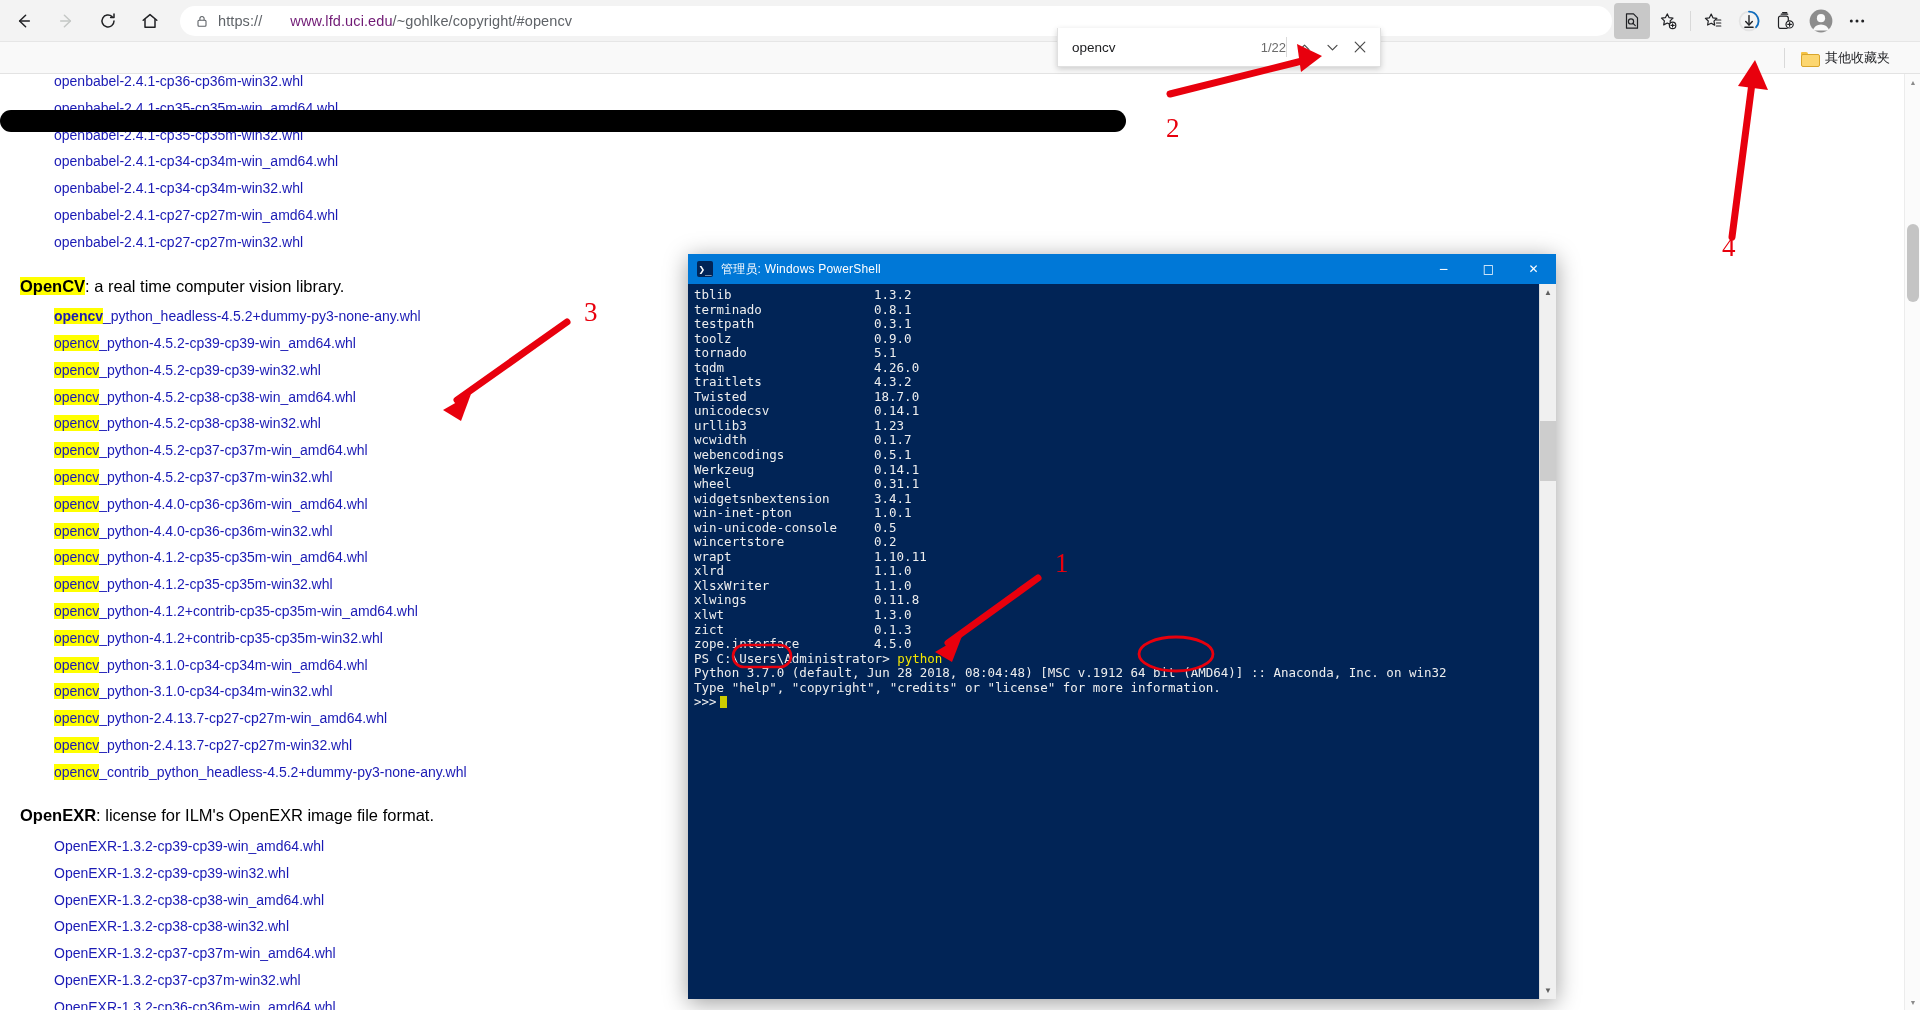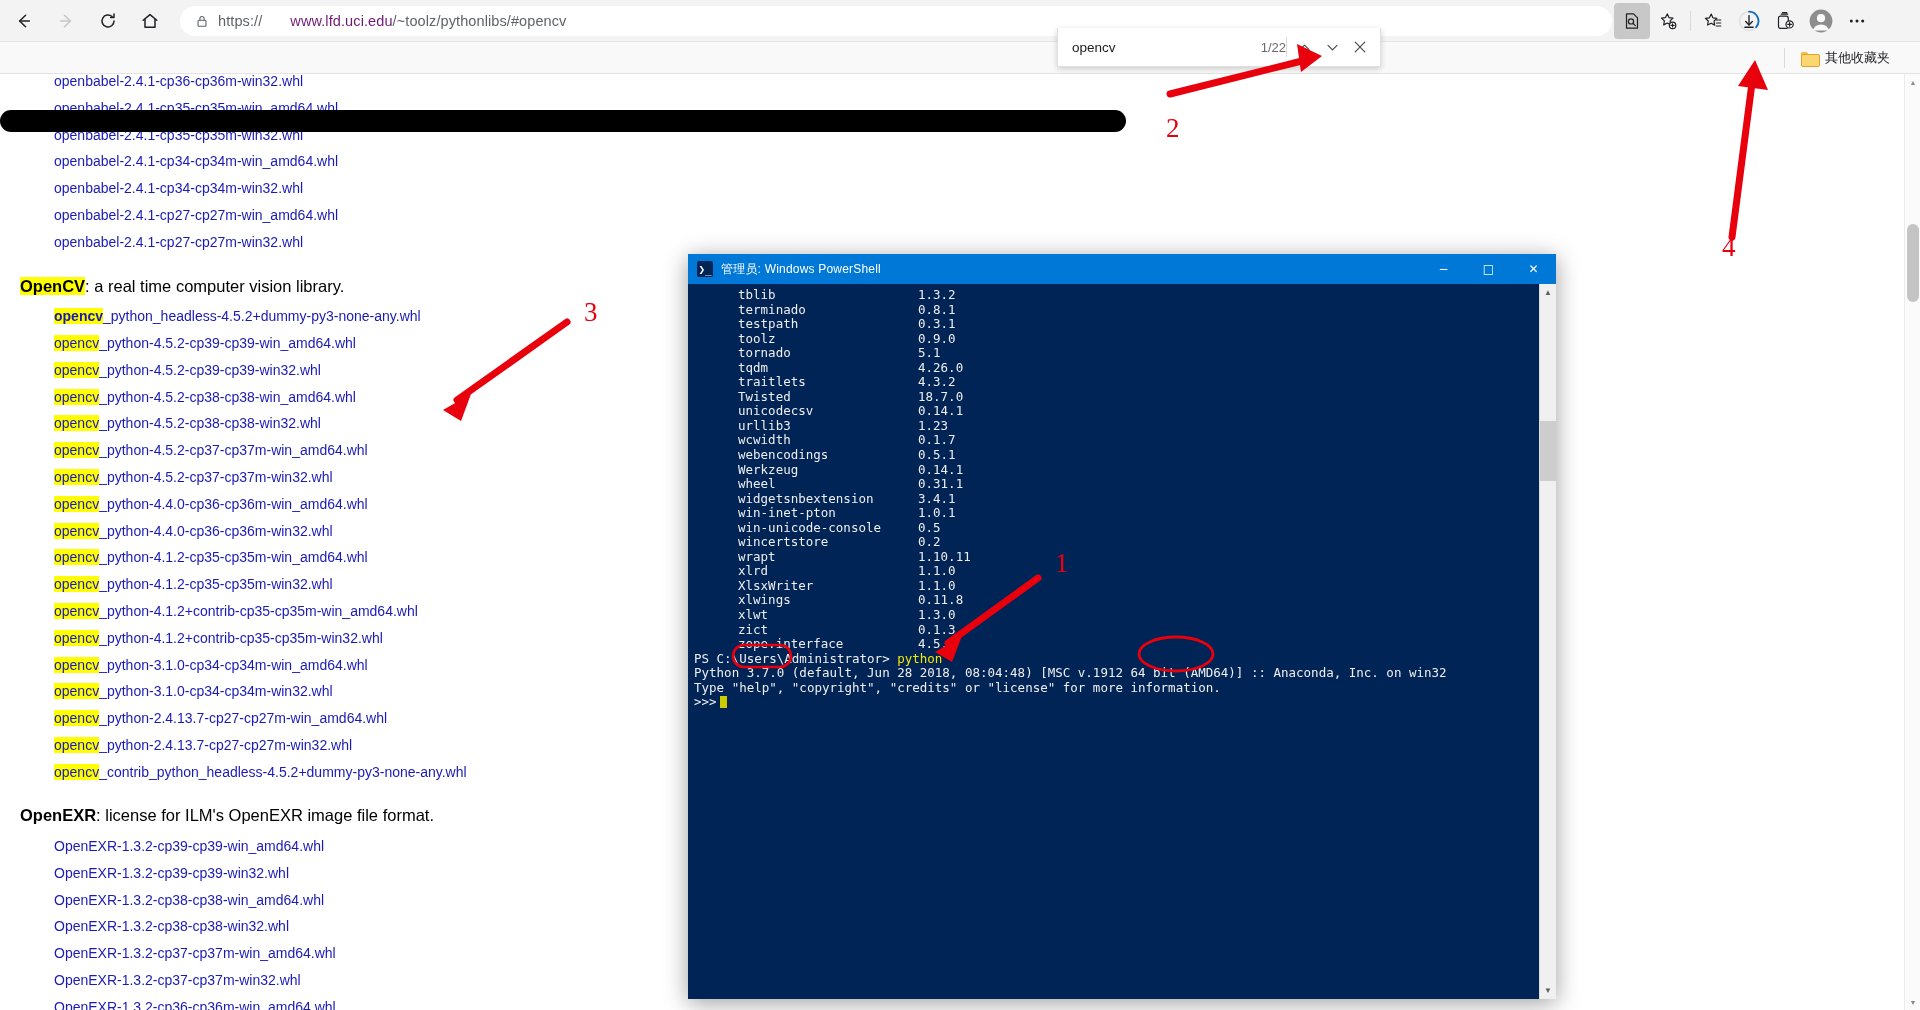--- a/index.html
+++ b/index.html
@@ -177,21 +177,21 @@
     flex: 1; display: flex; overflow: hidden; position: relative;
   }
   #ps-console {
     flex: 1; padding: 4px 0 0 6px;
     font-family: "DejaVu Sans Mono", "Liberation Mono", monospace;
     font-size: 12.5px; line-height: 14.55px;
     color: #eeeeee; white-space: pre;
     overflow: hidden;
   }
   .pkg-line { display: block; }
-  .pkg-name { display: inline-block; width: 180px; margin-left: 44px; }
+  .pkg-name { display: inline-block; width: 180px; }
   .prompt-path { color: #eeeeee; }
   .prompt-cmd { color: #f3e600; }
   .cursor-block {
     display:inline-block; width:7px; height:12px; background:#cccc00;
     vertical-align:-2px; margin-left:3px;
   }
   
   #ps-scrollbar {
     width: 17px; background: #f0f0f0; flex: 0 0 auto;
     display: flex; flex-direction: column; align-items: center;
@@ -252,21 +252,21 @@
   </div>
 
   <div id="address-bar">
     <span id="lock-icon">
       <svg width="14" height="14" viewBox="0 0 14 14">
         <rect x="3" y="6.2" width="8" height="6" rx="1" fill="none" stroke="currentColor" stroke-width="1.1"></rect>
         <path d="M4.9 6.2V4.6a2.1 2.1 0 0 1 4.2 0v1.6" fill="none" stroke="currentColor" stroke-width="1.1"></path>
       </svg>
     </span>
     <span id="url-text">
-      <span class="dim">https://</span><span class="host">www.lfd.uci.edu</span><span class="dim">/~toolz/pythonlibs/#opencv</span>
+      <span class="dim">https://</span><span class="host">www.lfd.uci.edu</span><span class="dim">/~gohlke/copyright/#opencv</span>
     </span>
   </div>
 
   <div id="chrome-right">
     <div class="chrome-icon" id="read-find-icon" title="Read aloud">
       <svg width="20" height="20" viewBox="0 0 20 20">
         <path d="M4.5 2.8h7l4 4v10.4h-11z" fill="none" stroke="currentColor" stroke-width="1.2" stroke-linejoin="round"></path>
         <circle cx="9" cy="10.4" r="2.6" fill="none" stroke="currentColor" stroke-width="1.2"></circle>
         <path d="m11 12.4 2.3 2.3" stroke="currentColor" stroke-width="1.2" stroke-linecap="round"></path>
       </svg>

